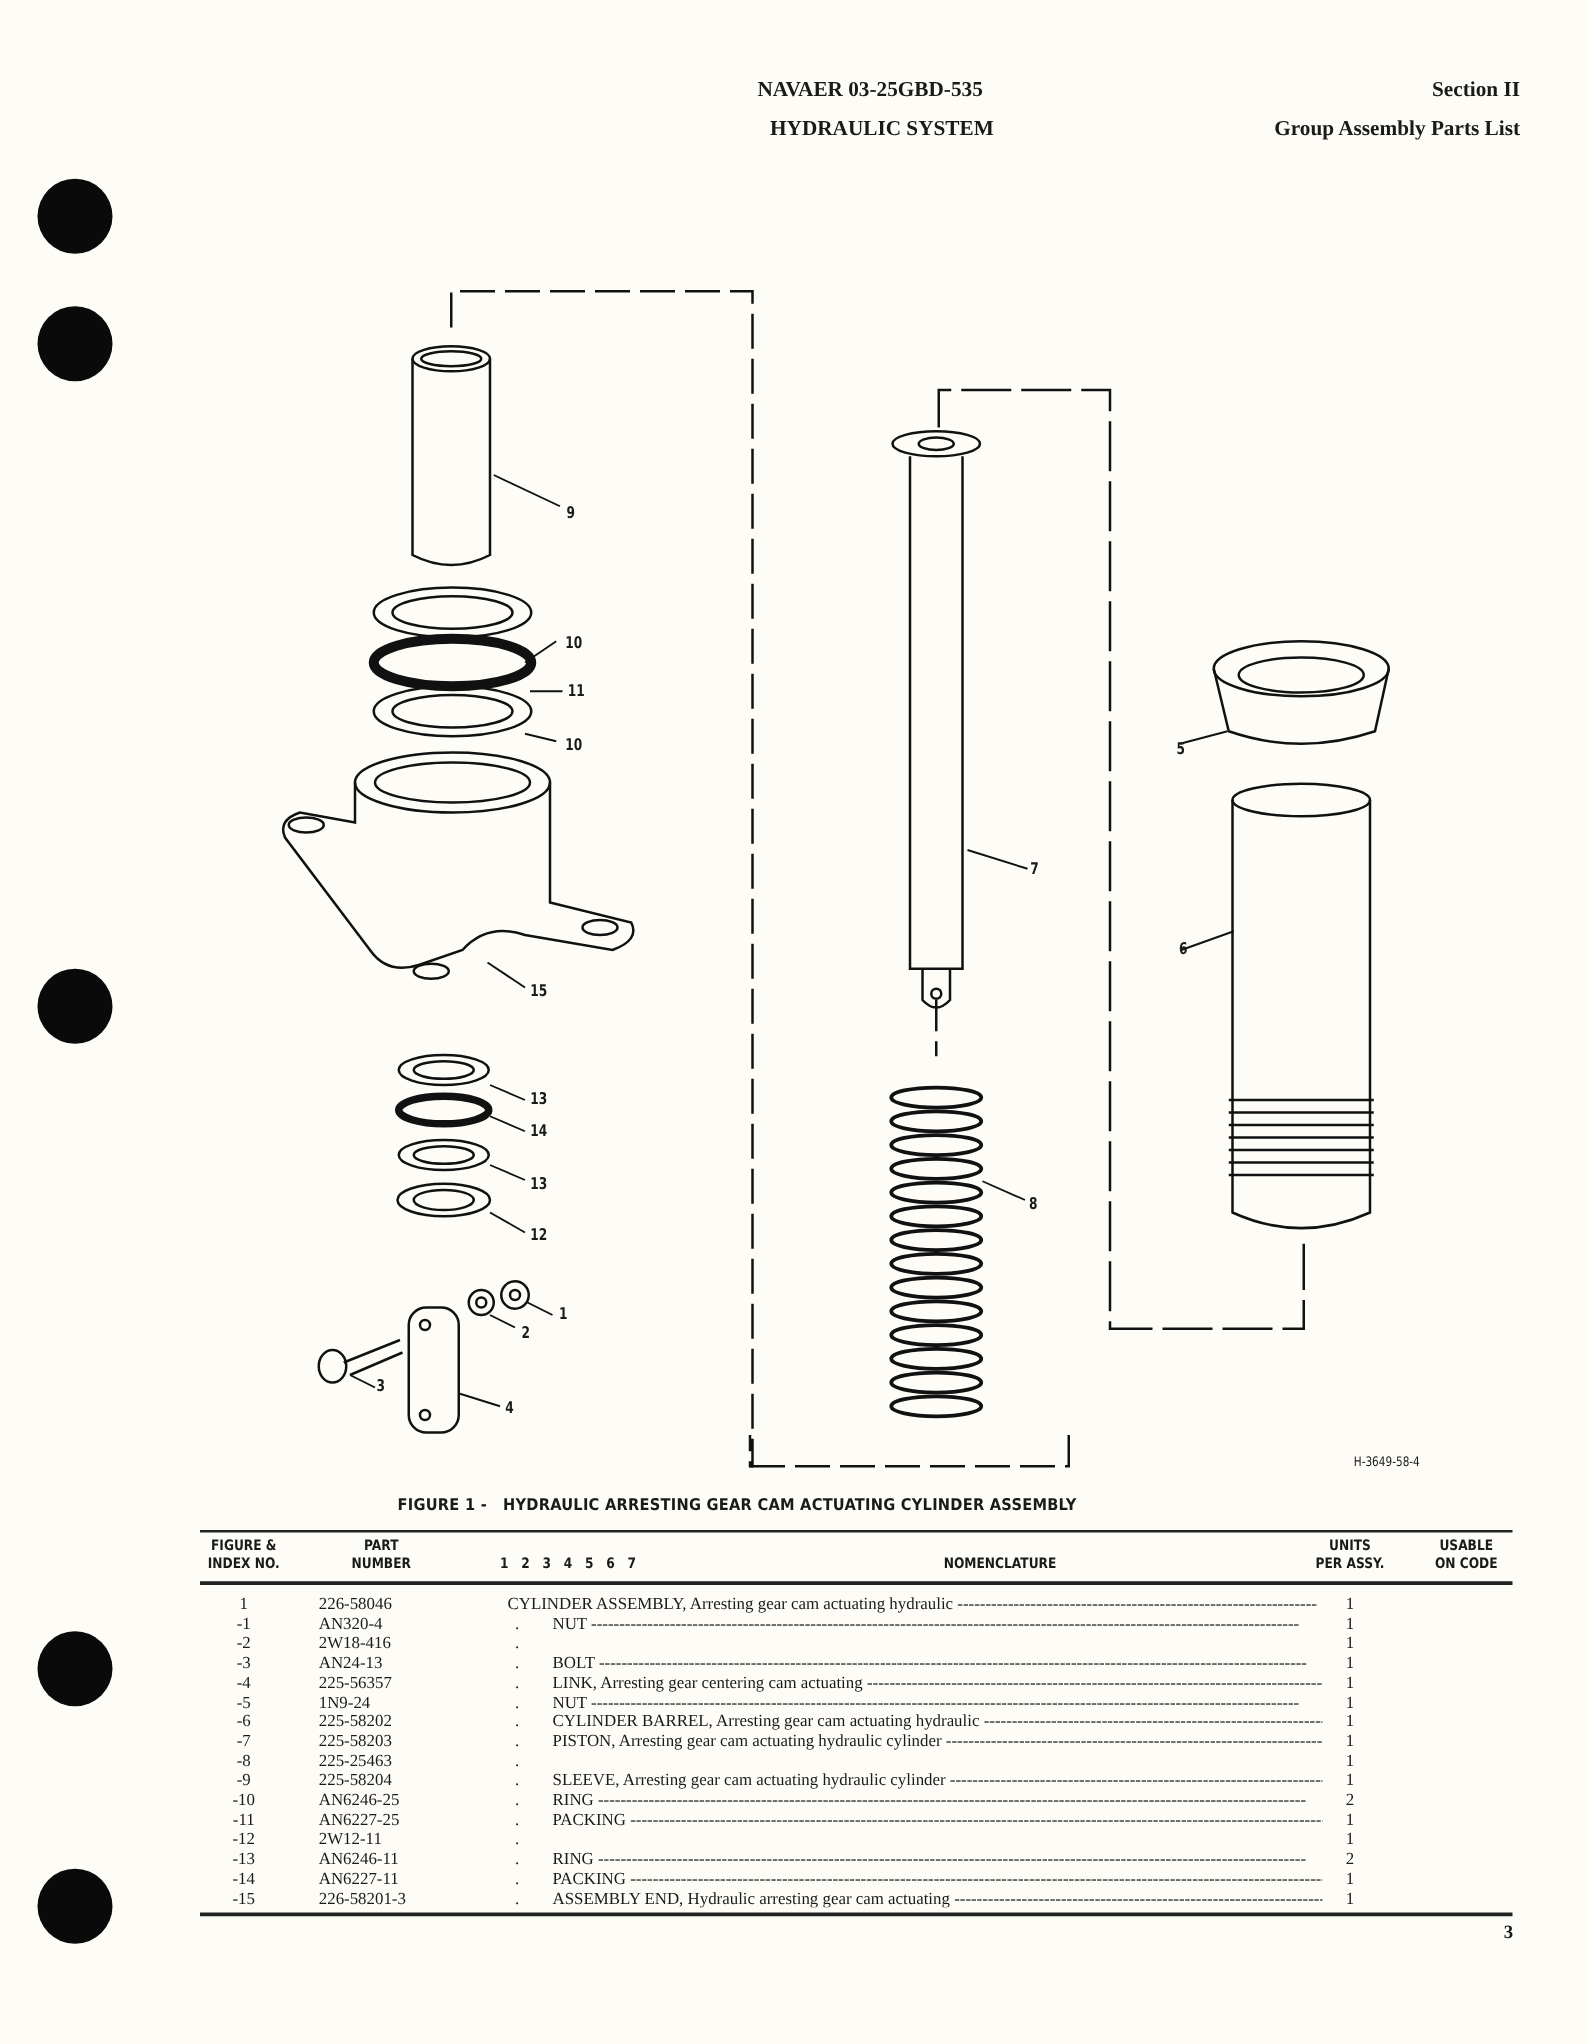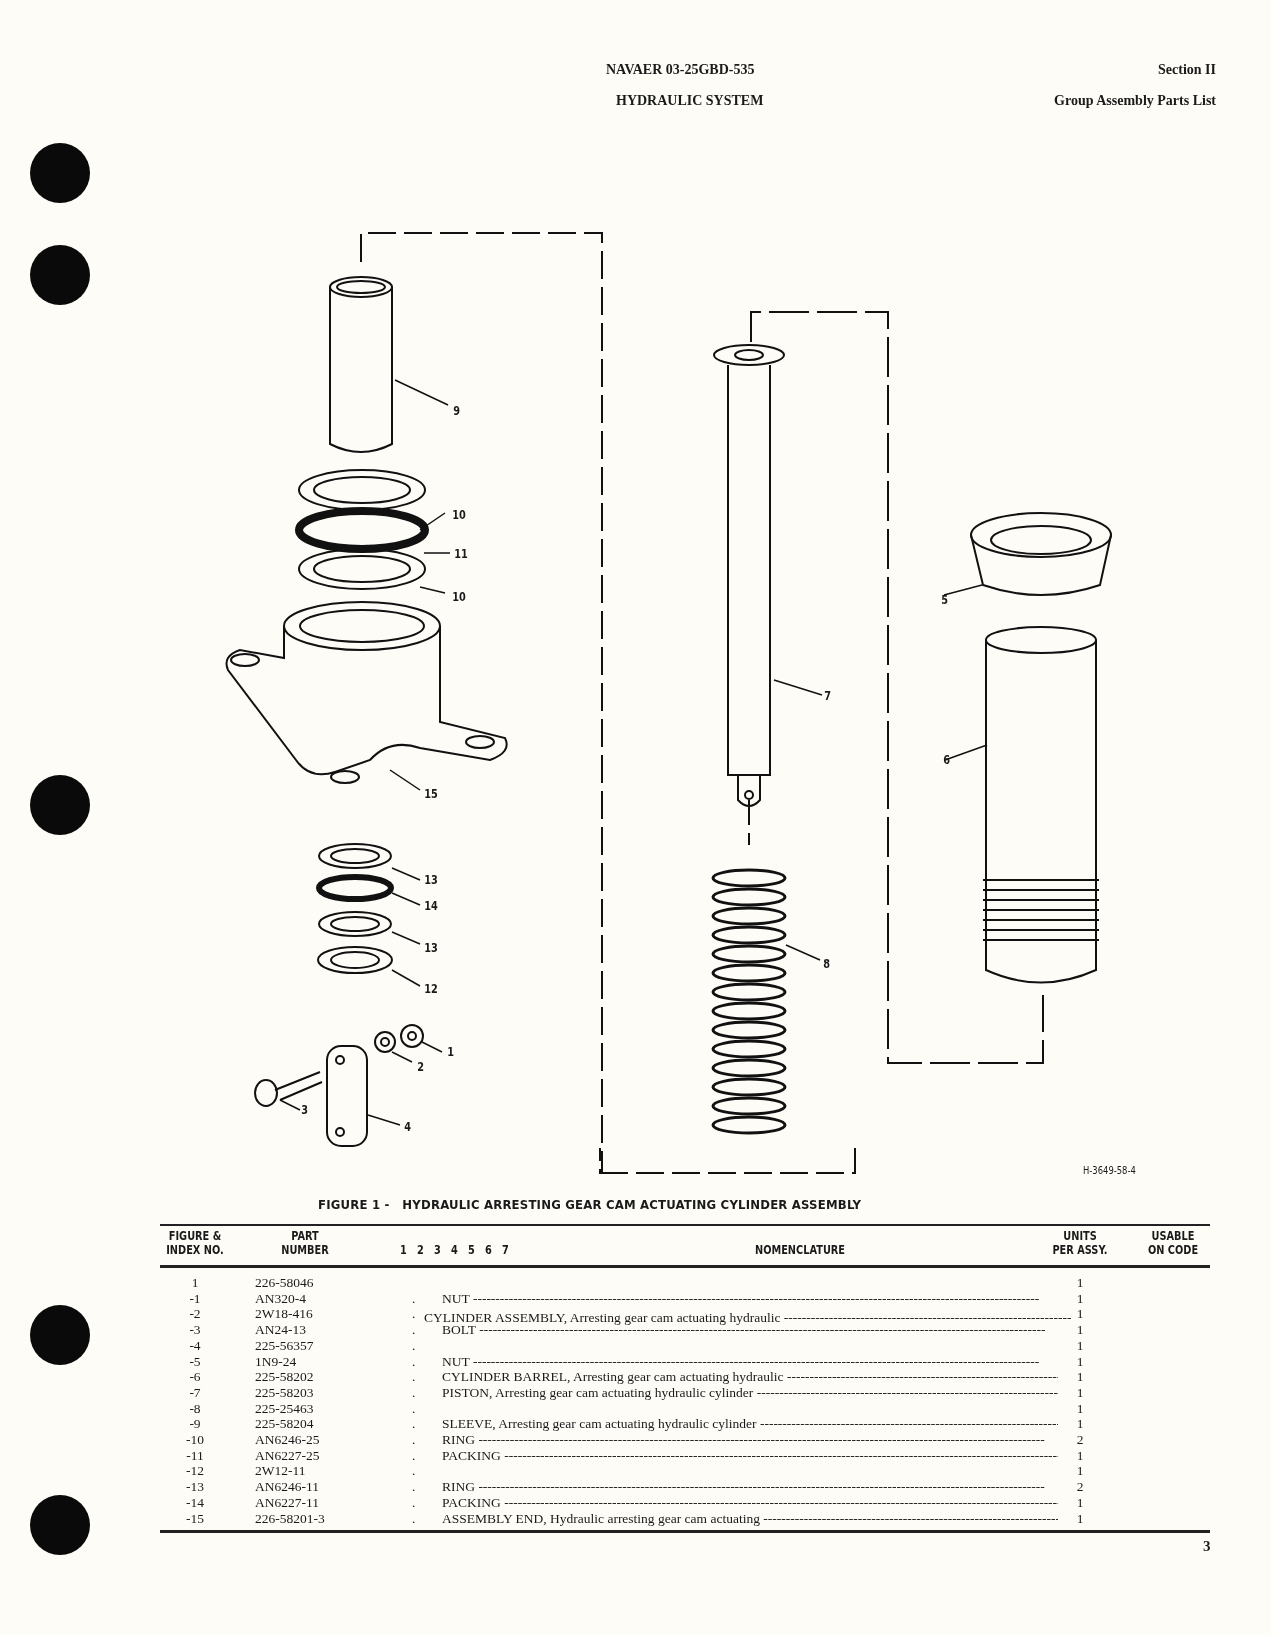--- a/index.html
+++ b/index.html
@@ -1,19 +1,19 @@
 <!DOCTYPE html>
 <html><head>
 <meta charset="utf-8">
 <style>
   html, body { margin:0; padding:0; }
   body { width:1271px; height:1635px; background:#fdfcf7; position:relative; overflow:hidden;
          font-family:"DejaVu Serif", serif; color:#1a1a1a; }
   .abs { position:absolute; }
-  .hdr { font-family:"Liberation Serif", serif; font-size:14px; font-weight:bold; }
+  .hdr { font-family:"Liberation Serif", serif; font-size:17px; font-weight:bold; }
   .hole { position:absolute; width:60px; height:60px; border-radius:50%; background:#0a0a0a; left:30px; }
   .caption { font-family:"DejaVu Sans Condensed","DejaVu Sans", sans-serif; font-size:13px; font-weight:bold; letter-spacing:0.2px; }
   .th { font-family:"DejaVu Sans", sans-serif; font-size:11.5px; font-weight:bold; text-align:center; line-height:14px; transform:scaleX(0.85); }
   .rule { position:absolute; background:#222; }
   .row { position:absolute; left:160px; width:1050px; height:15.7px; font-family:"Liberation Serif", serif; font-size:13.5px; line-height:15.7px; white-space:nowrap; }
   .row .idx { position:absolute; left:0; width:70px; text-align:center; }
   .row .pn { position:absolute; left:95px; }
   .row .dot { position:absolute; left:252px; }
   .row .nom { position:absolute; overflow:hidden; white-space:nowrap; }
   .row .nom::after { content:" ------------------------------------------------------------------------------------------------------------------------------"; }
@@ -177,21 +177,21 @@
 <div class="abs th" style="left:1128px; top:1229px; width:90px;">
   <div>USABLE</div>
     <div>ON CODE</div>
 </div>
 <div class="rule" style="left:160px; top:1265px; width:1050px; height:3px;"></div>
 
 <div>
   <div class="row" style="top:1275px;">
     <span class="idx">1</span>
     <span class="pn">226-58046</span>
-    <span class="nom" style="left:264px; width:648px;margin-top:35px;">CYLINDER ASSEMBLY, Arresting gear cam actuating hydraulic</span>
+    <span class="nom" style="left:246px; width:648px;">CYLINDER ASSEMBLY, Arresting gear cam actuating hydraulic</span>
     <span class="qty">1</span>
   </div>
   <div class="row" style="top:1290.7px;">
     <span class="idx">-1</span>
     <span class="pn">AN320-4</span>
     <span class="dot">.</span>
     <span class="nom" style="left:282px; width:616px;">NUT</span>
     <span class="qty">1</span>
   </div>
   <div class="row" style="top:1306.4px;">
@@ -204,20 +204,21 @@
     <span class="idx">-3</span>
     <span class="pn">AN24-13</span>
     <span class="dot">.</span>
     <span class="nom" style="left:282px; width:616px;">BOLT</span>
     <span class="qty">1</span>
   </div>
   <div class="row" style="top:1337.8px;">
     <span class="idx">-4</span>
     <span class="pn">225-56357</span>
     <span class="dot">.</span>
+    <span class="nom" style="left:282px; width:616px;">LINK, Arresting gear centering cam actuating</span>
     <span class="qty">1</span>
   </div>
   <div class="row" style="top:1353.5px;">
     <span class="idx">-5</span>
     <span class="pn">1N9-24</span>
     <span class="dot">.</span>
     <span class="nom" style="left:282px; width:616px;">NUT</span>
     <span class="qty">1</span>
   </div>
   <div class="row" style="top:1369.2px;">

